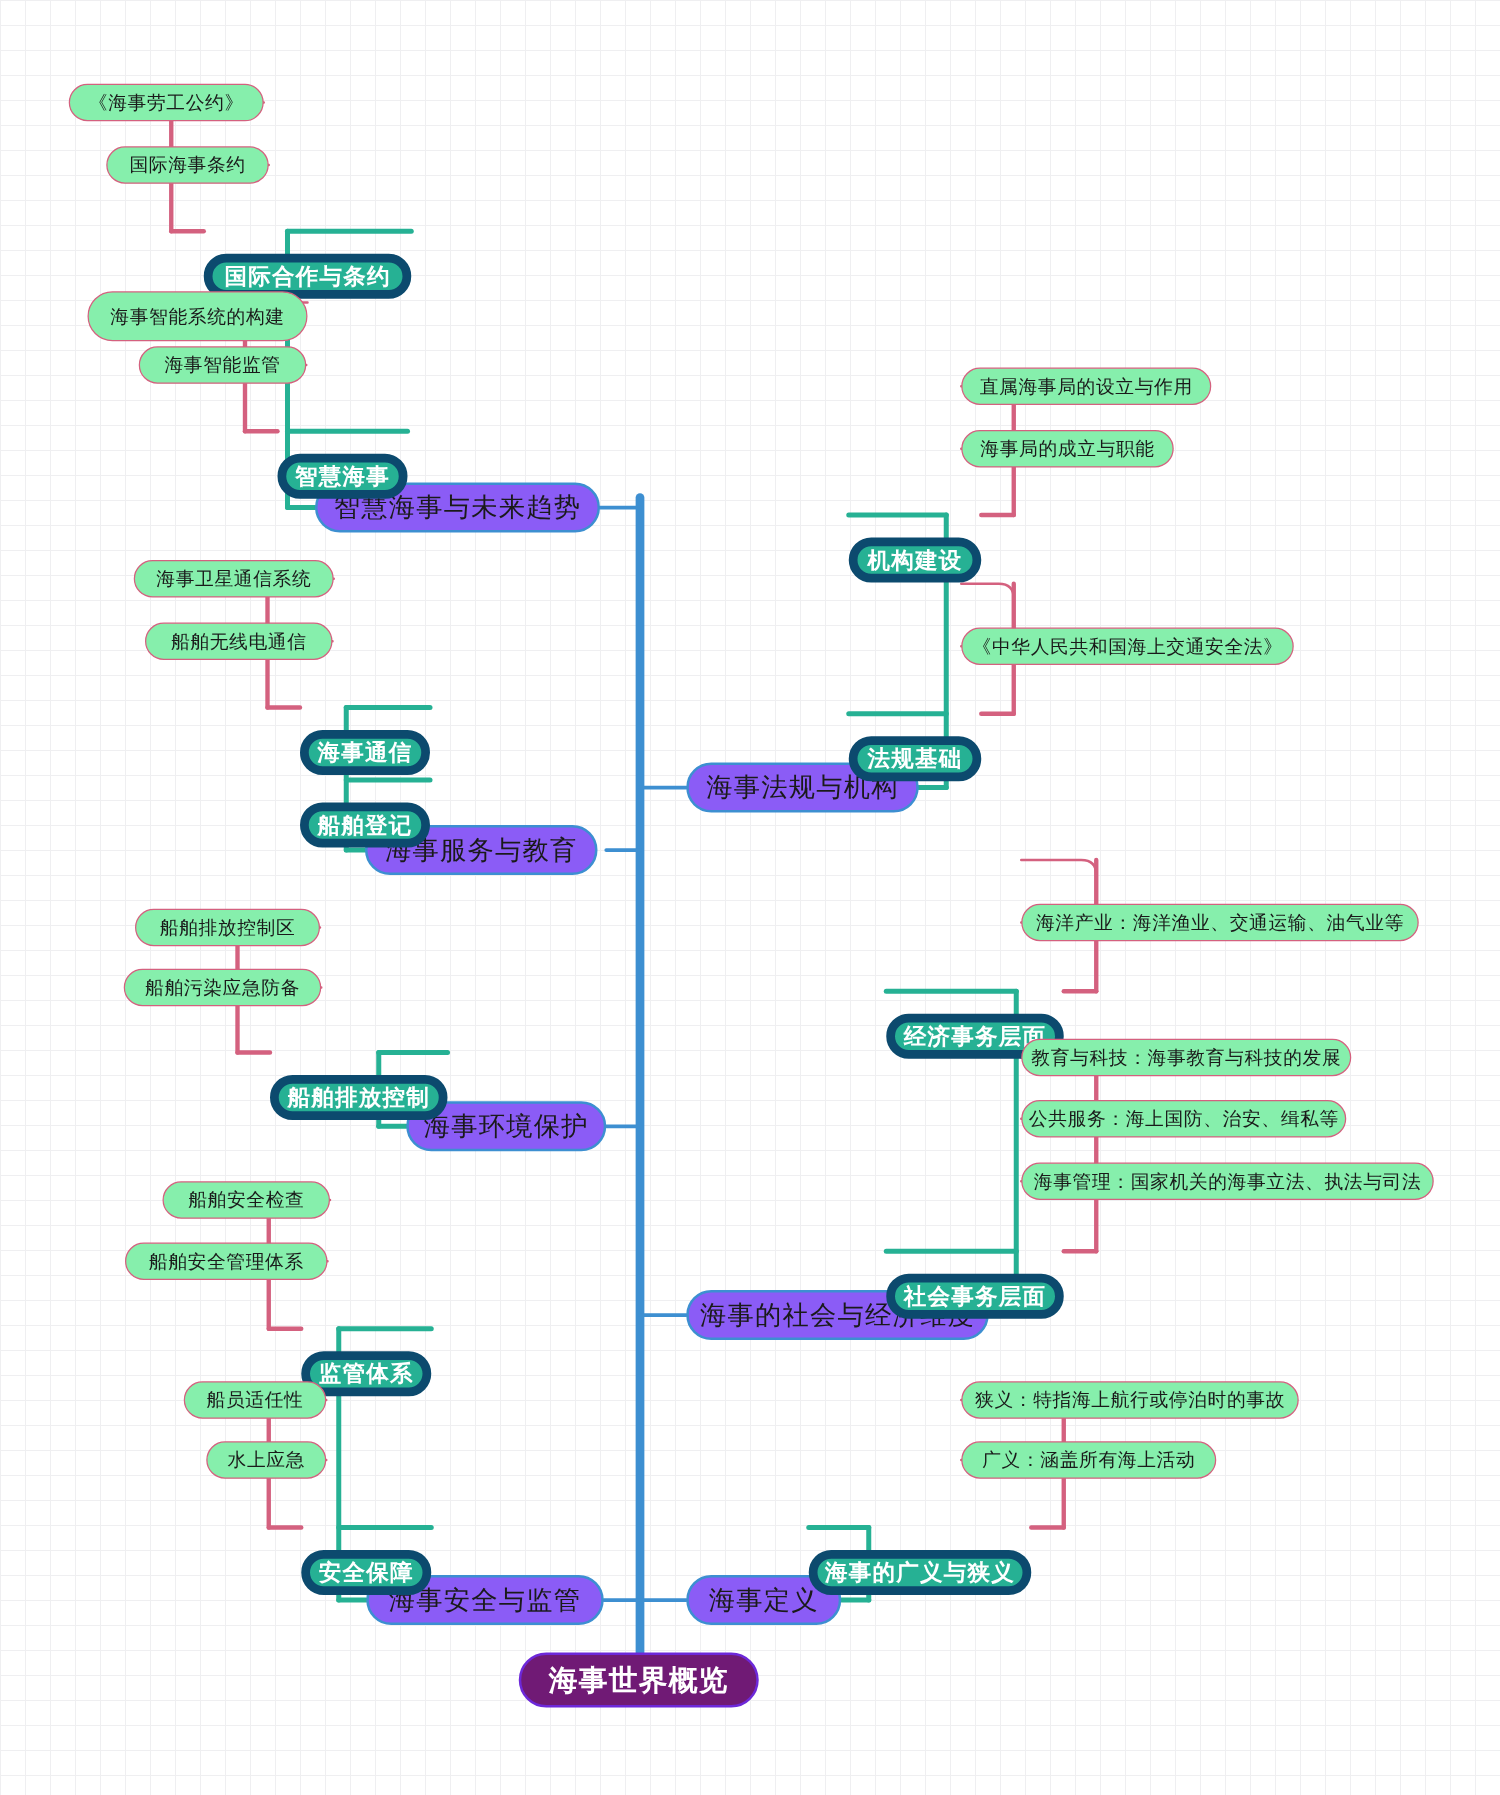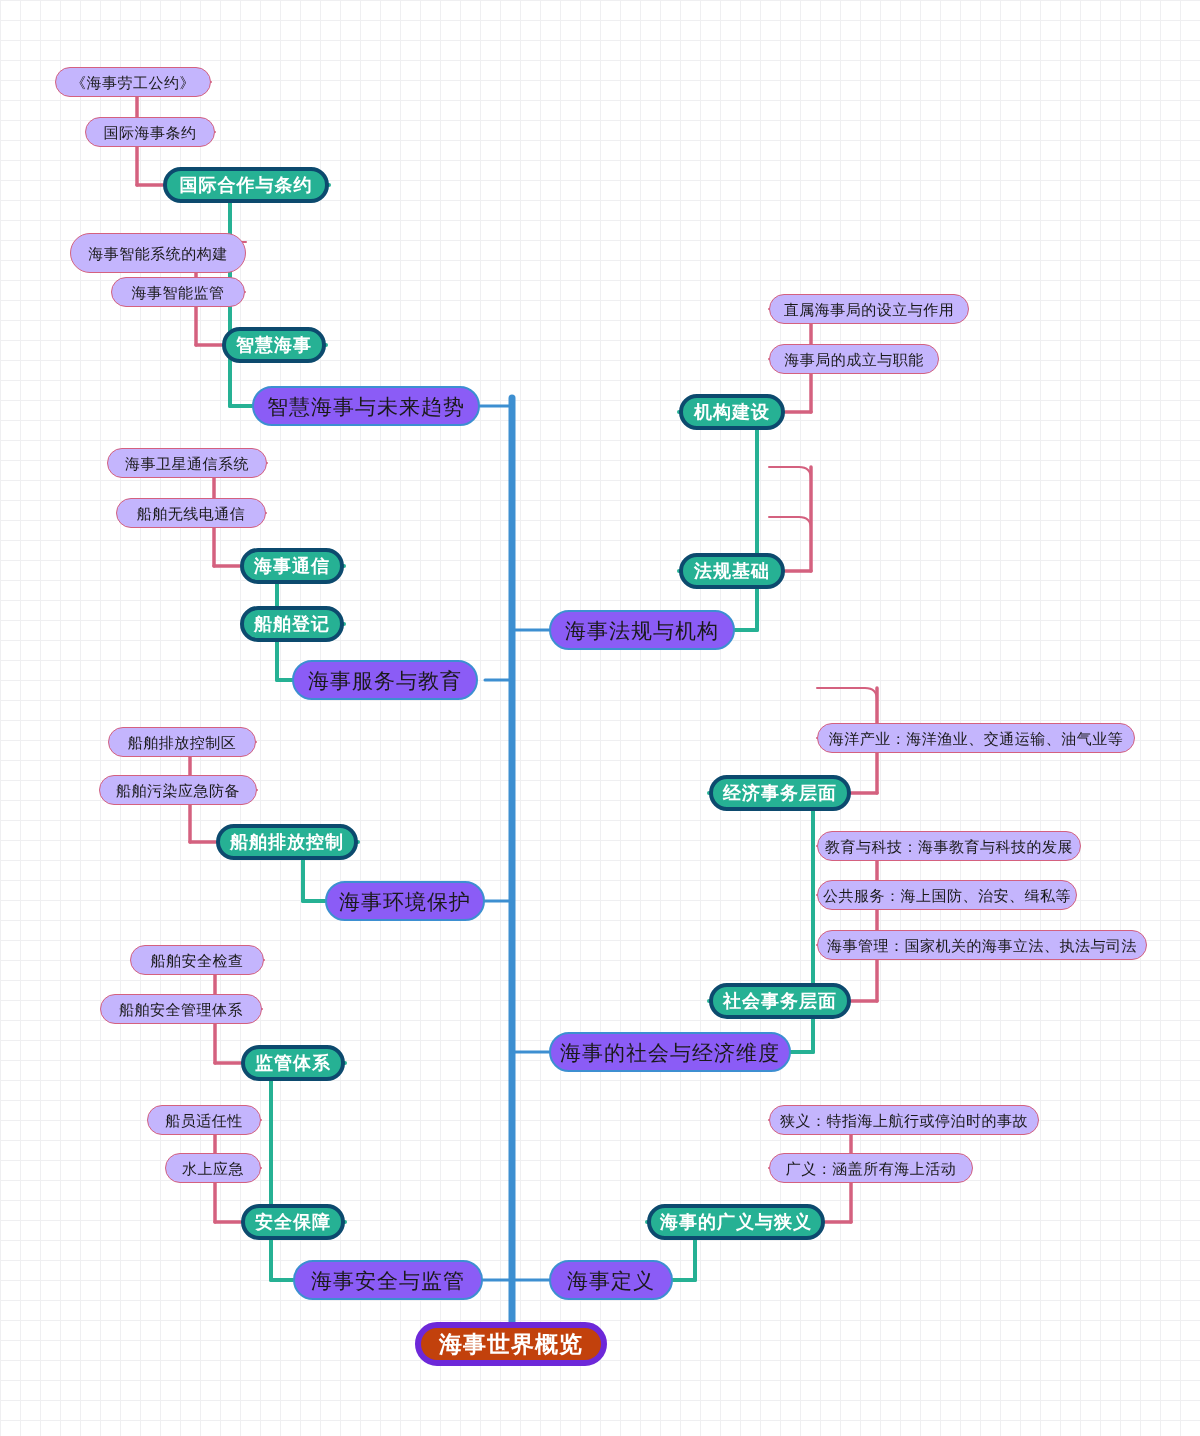--- a/index.html
+++ b/index.html
@@ -20,50 +20,51 @@
   .node{
     position:absolute;
     box-sizing:border-box;
     display:flex;align-items:center;justify-content:center;
     white-space:nowrap;
     border-radius:999px;
     line-height:1;
   }
   
   .n-root{
-    background:#c2410c;
+    background:#701a75;
     color:#ffffff;
-    border:6px solid #6d28d9;
+    border:2px solid #6d28d9;
     font-size:23px;
     font-weight:bold;
     letter-spacing:1px;
     height:44px;
   }
   
   .n-l1{
     background:#8b5cf6;
     color:#1a1a1a;
     border:2px solid #3d8fd1;
     font-size:21px;
     height:40px;
     letter-spacing:1px;
   }
   
   .n-l2{
     background:#26b194;
     color:#ffffff;
-    border:4px solid #0c4a6e;
+    border:7px solid #0c4a6e;
     font-size:18px;
     font-weight:bold;
     height:36px;
     letter-spacing:1px;
+    margin-top:36px;
   }
   
   .n-l3{
-    background:#c4b5fd;
+    background:#86efac;
     color:#1a1a1a;
     border:1.6px solid #d4617f;
     font-size:15px;
     height:30px;
     letter-spacing:0.5px;
   }
 </style>
 </head>
 <body>
 
@@ -171,20 +172,21 @@
     <div class="node n-l3" style="left: 130px; top: 945px; width: 134px; height: 30px;">船舶安全检查</div>
     <div class="node n-l3" style="left: 100px; top: 994px; width: 162px; height: 30px;">船舶安全管理体系</div>
     <div class="node n-l2" style="left: 241px; top: 1204px; width: 104px; height: 36px;">安全保障</div>
     <div class="node n-l3" style="left: 147px; top: 1105px; width: 114px; height: 30px;">船员适任性</div>
     <div class="node n-l3" style="left: 165px; top: 1153px; width: 96px; height: 30px;">水上应急</div>
     <div class="node n-l1" style="left: 549px; top: 610px; width: 186px; height: 40px;">海事法规与机构</div>
     <div class="node n-l2" style="left: 679px; top: 394px; width: 106px; height: 36px;">机构建设</div>
     <div class="node n-l3" style="left: 769px; top: 294px; width: 200px; height: 30px;">直属海事局的设立与作用</div>
     <div class="node n-l3" style="left: 769px; top: 344px; width: 170px; height: 30px;">海事局的成立与职能</div>
     <div class="node n-l2" style="left: 679px; top: 553px; width: 106px; height: 36px;">法规基础</div>
+    <div class="node n-l3" style="left: 769px; top: 502px; width: 266px; height: 30px;">《中华人民共和国海上交通安全法》</div>
     <div class="node n-l1" style="left: 549px; top: 1032px; width: 242px; height: 40px;">海事的社会与经济维度</div>
     <div class="node n-l2" style="left: 709px; top: 775px; width: 142px; height: 36px;">经济事务层面</div>
     <div class="node n-l3" style="left: 817px; top: 723px; width: 318px; height: 30px;">海洋产业：海洋渔业、交通运输、油气业等</div>
     <div class="node n-l2" style="left: 709px; top: 983px; width: 142px; height: 36px;">社会事务层面</div>
     <div class="node n-l3" style="left: 817px; top: 831px; width: 264px; height: 30px;">教育与科技：海事教育与科技的发展</div>
     <div class="node n-l3" style="left: 817px; top: 880px; width: 260px; height: 30px;">公共服务：海上国防、治安、缉私等</div>
     <div class="node n-l3" style="left: 817px; top: 930px; width: 330px; height: 30px;">海事管理：国家机关的海事立法、执法与司法</div>
     <div class="node n-l1" style="left: 549px; top: 1260px; width: 124px; height: 40px;">海事定义</div>
     <div class="node n-l2" style="left: 647px; top: 1204px; width: 178px; height: 36px;">海事的广义与狭义</div>
     <div class="node n-l3" style="left: 769px; top: 1105px; width: 270px; height: 30px;">狭义：特指海上航行或停泊时的事故</div>

